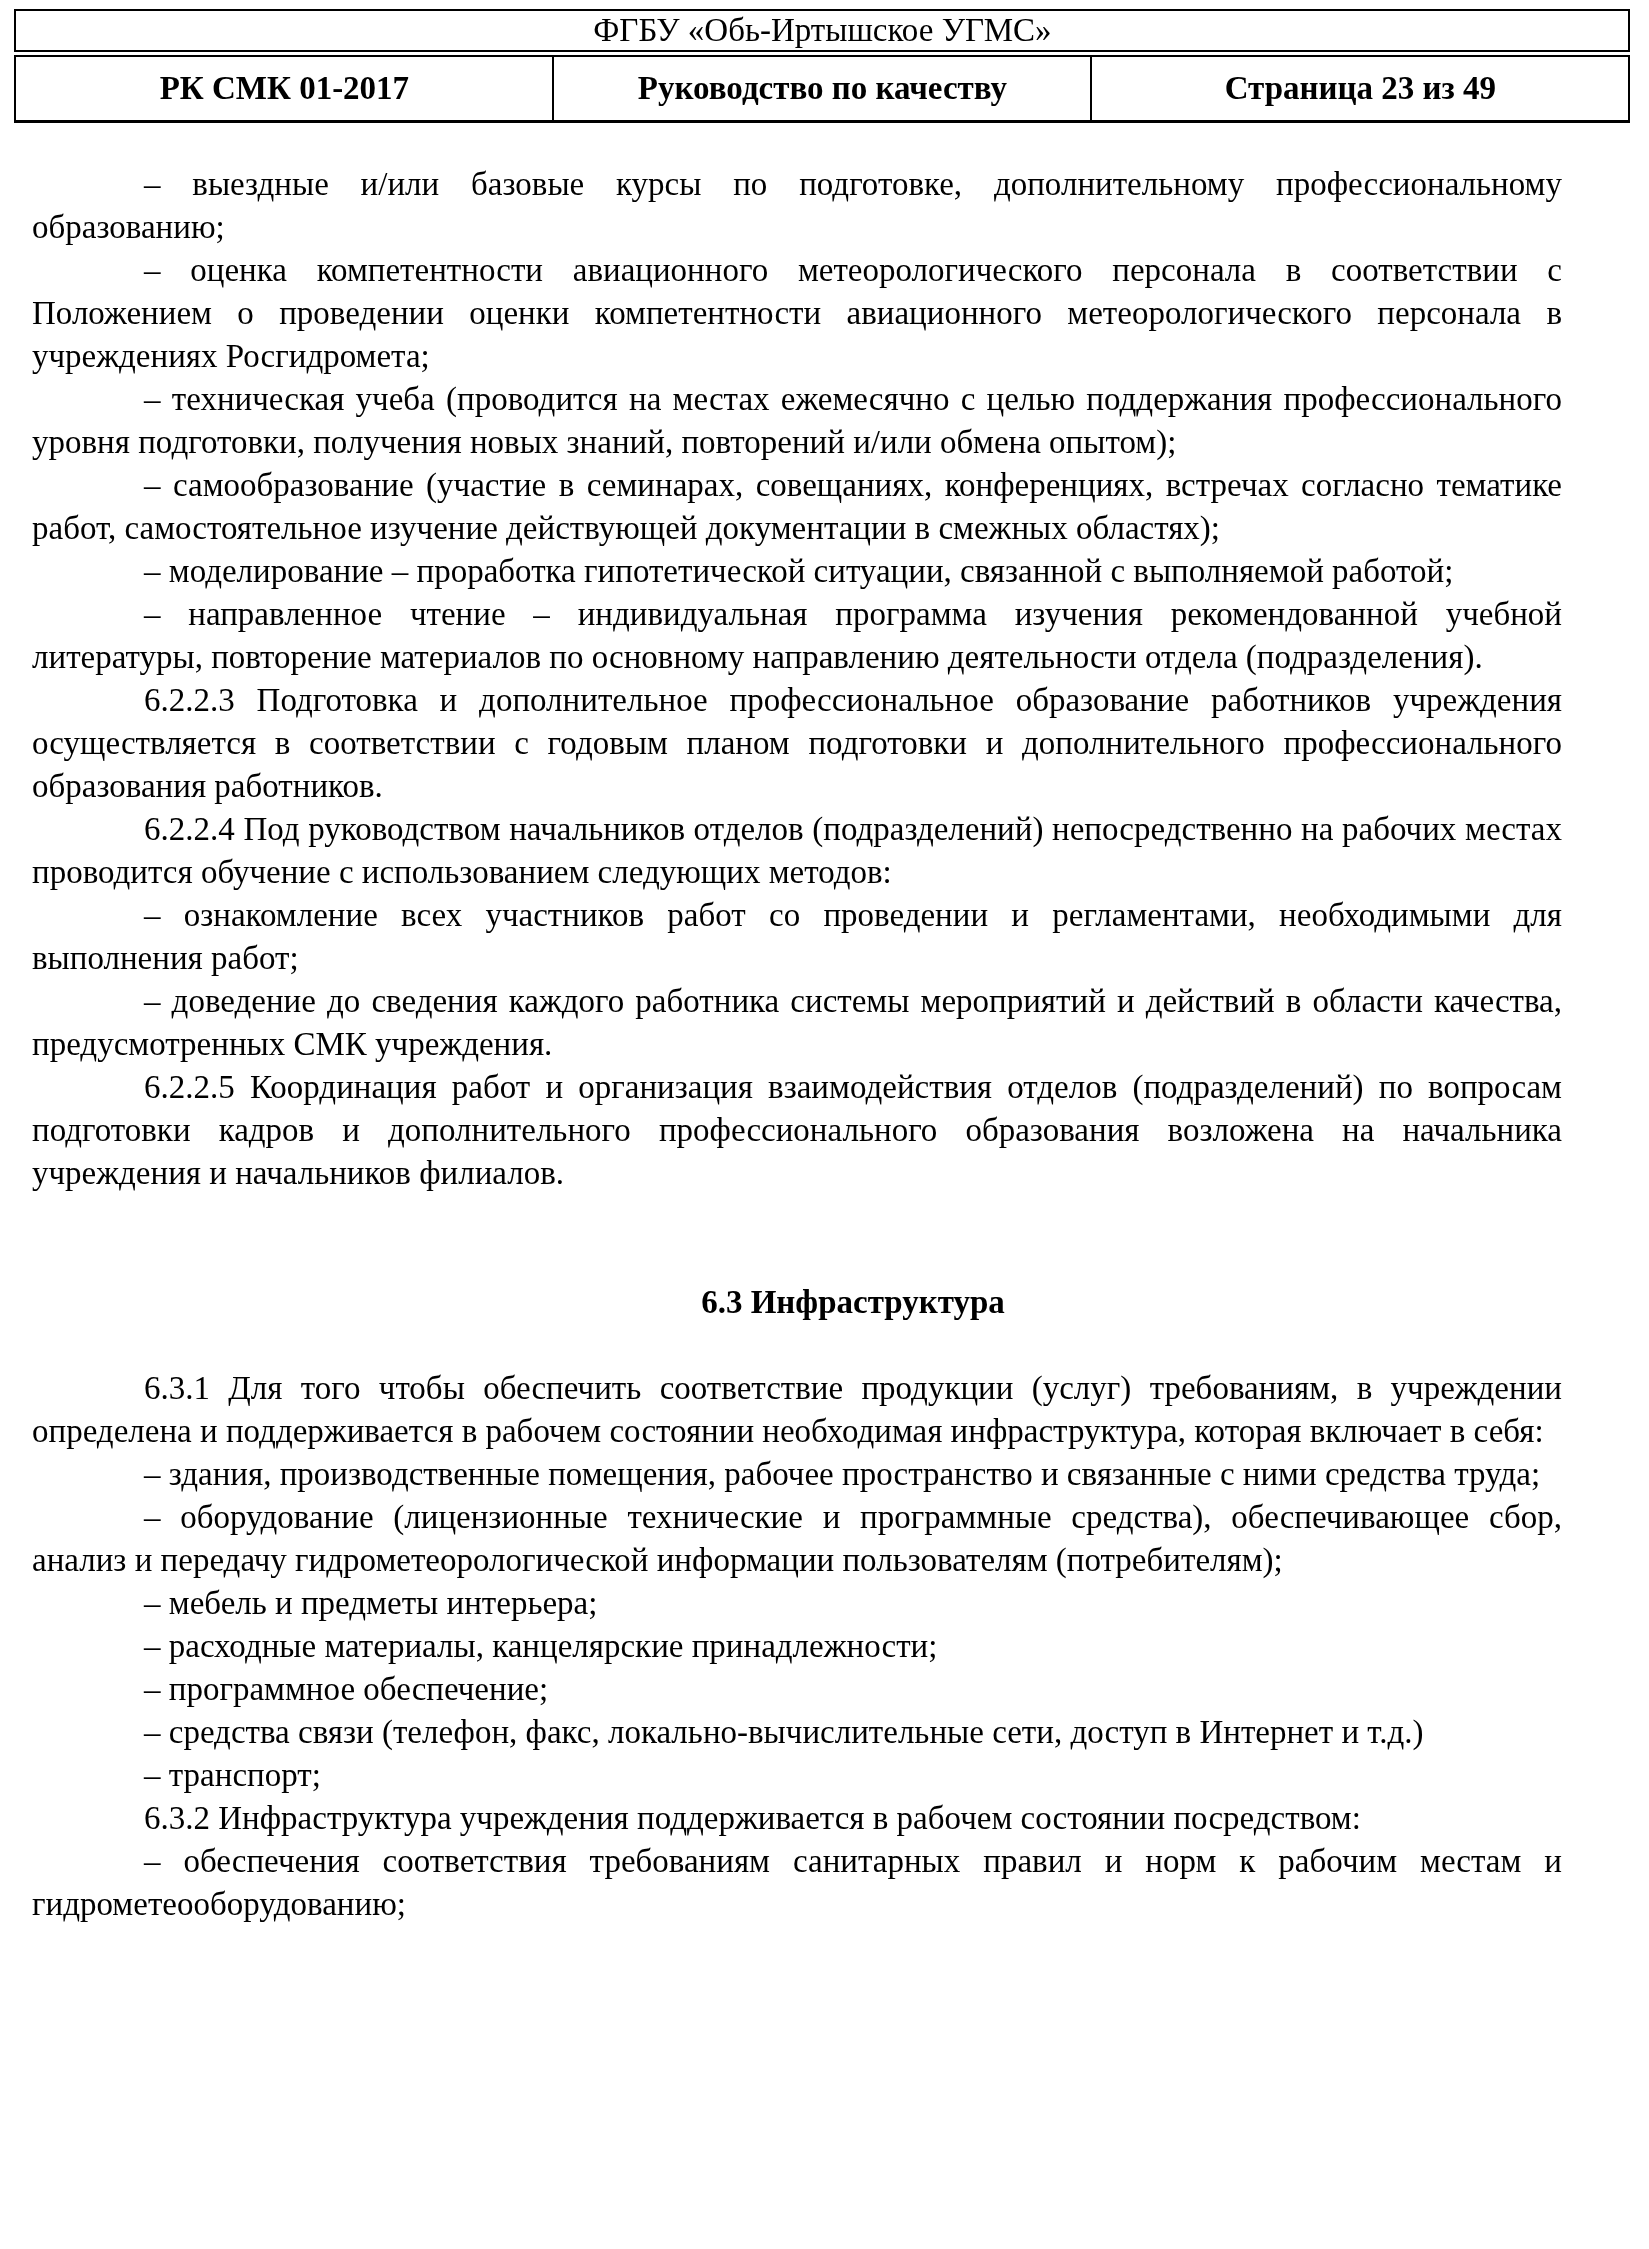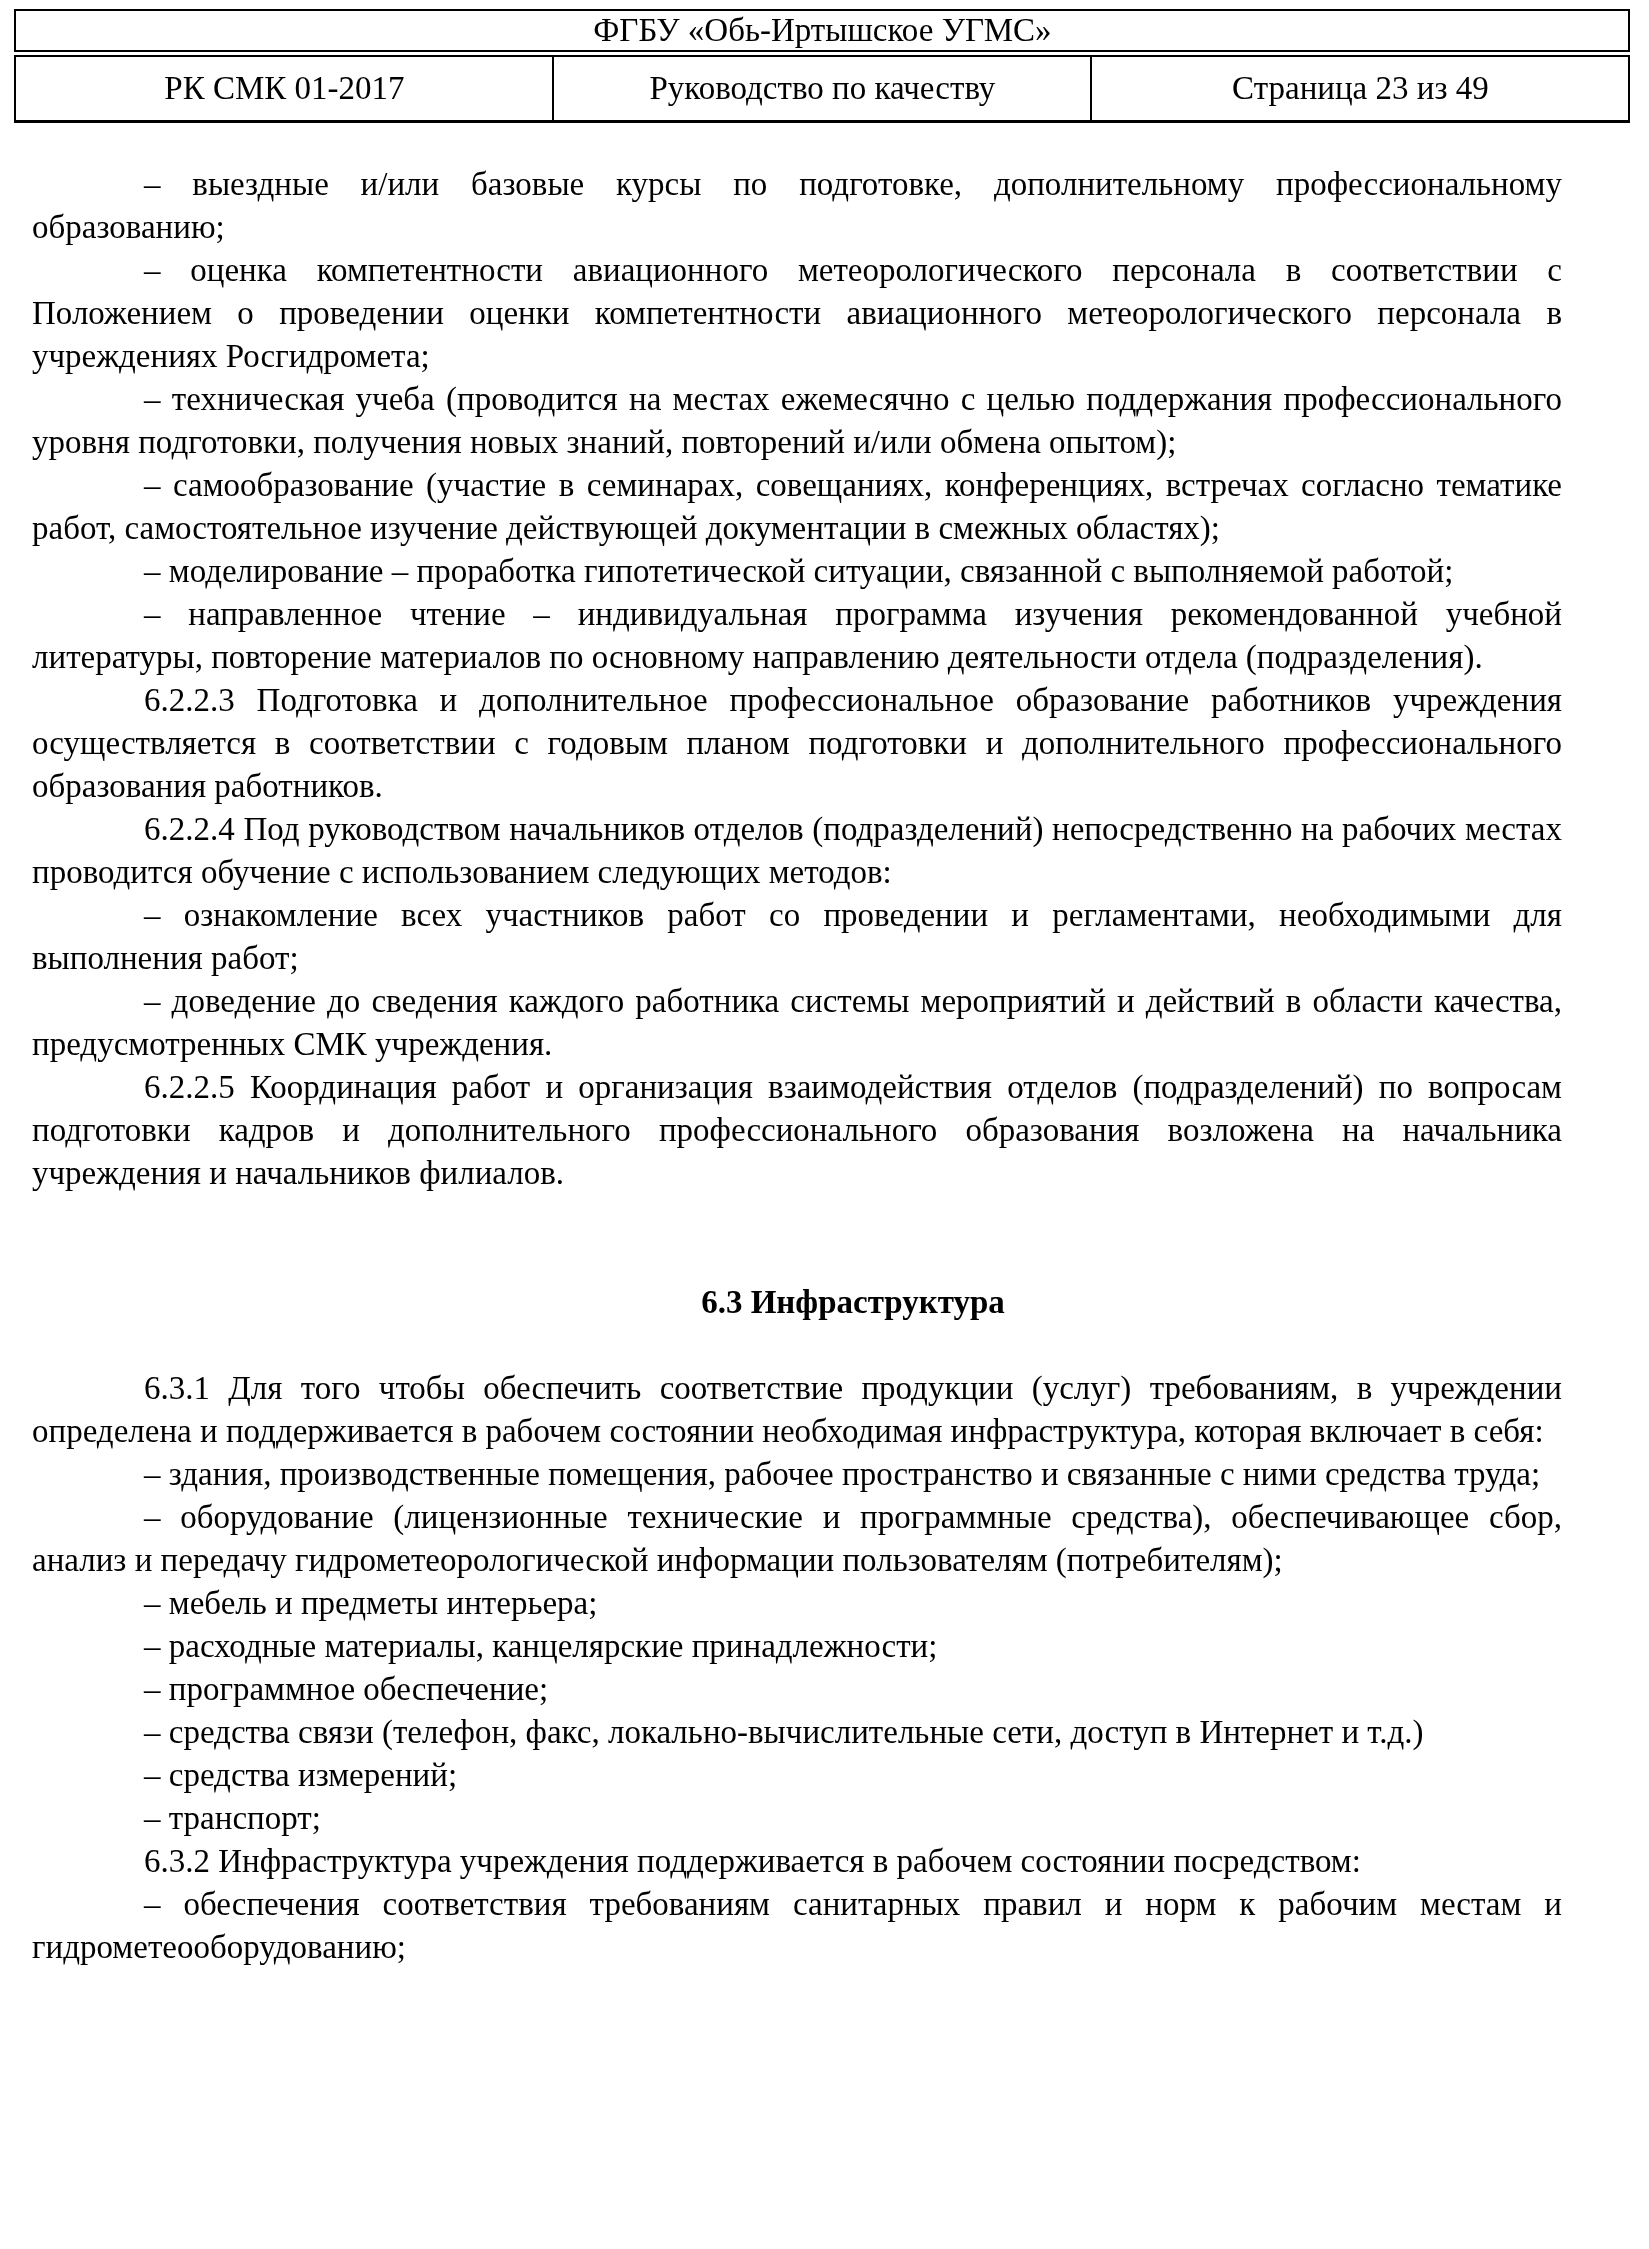--- a/index.html
+++ b/index.html
@@ -41,20 +41,21 @@
     white-space: nowrap;
   }
   .header-table tr.row-org td {
     height: 39px;
     border-top: 2.9px solid #000000;
     border-bottom: 7.2px double #000000;
   }
   .header-table tr.row-meta td {
     height: 63px;
     border-bottom: 3.6px solid #000000;
+    font-weight: bold;
   }
   .col-a { width: 33%; }
   .col-b { width: 33%; }
   .col-c { width: 34%; }
 
   
   .content {
     position: absolute;
     top: 155px;
     left: 32px;
@@ -106,20 +107,19 @@
     <p>– доведение до сведения каждого работника системы мероприятий и действий в области качества, предусмотренных СМК учреждения.</p>
     <p>6.2.2.5 Координация работ и организация взаимодействия отделов (подразделений) по вопросам подготовки кадров и дополнительного профессионального образования возложена на начальника учреждения и начальников филиалов.</p>
     <p class="section-heading">6.3 Инфраструктура</p>
     <p>6.3.1 Для того чтобы обеспечить соответствие продукции (услуг) требованиям, в учреждении определена и поддерживается в рабочем состоянии необходимая инфраструктура, которая включает в себя:</p>
     <p>– здания, производственные помещения, рабочее пространство и связанные с ними средства труда;</p>
     <p>– оборудование (лицензионные технические и программные средства), обеспечивающее сбор, анализ и передачу гидрометеорологической информации пользователям (потребителям);</p>
     <p>– мебель и предметы интерьера;</p>
     <p>– расходные материалы, канцелярские принадлежности;</p>
     <p>– программное обеспечение;</p>
     <p>– средства связи (телефон, факс, локально-вычислительные сети, доступ в Интернет и т.д.)</p>
-    <p>– средства измерений;</p>
     <p>– транспорт;</p>
     <p>6.3.2 Инфраструктура учреждения поддерживается в рабочем состоянии посредством:</p>
     <p>– обеспечения соответствия требованиям санитарных правил и норм к рабочим местам и гидрометеооборудованию;</p>
   </div>
 
 </div>
 
 
 </body></html>

